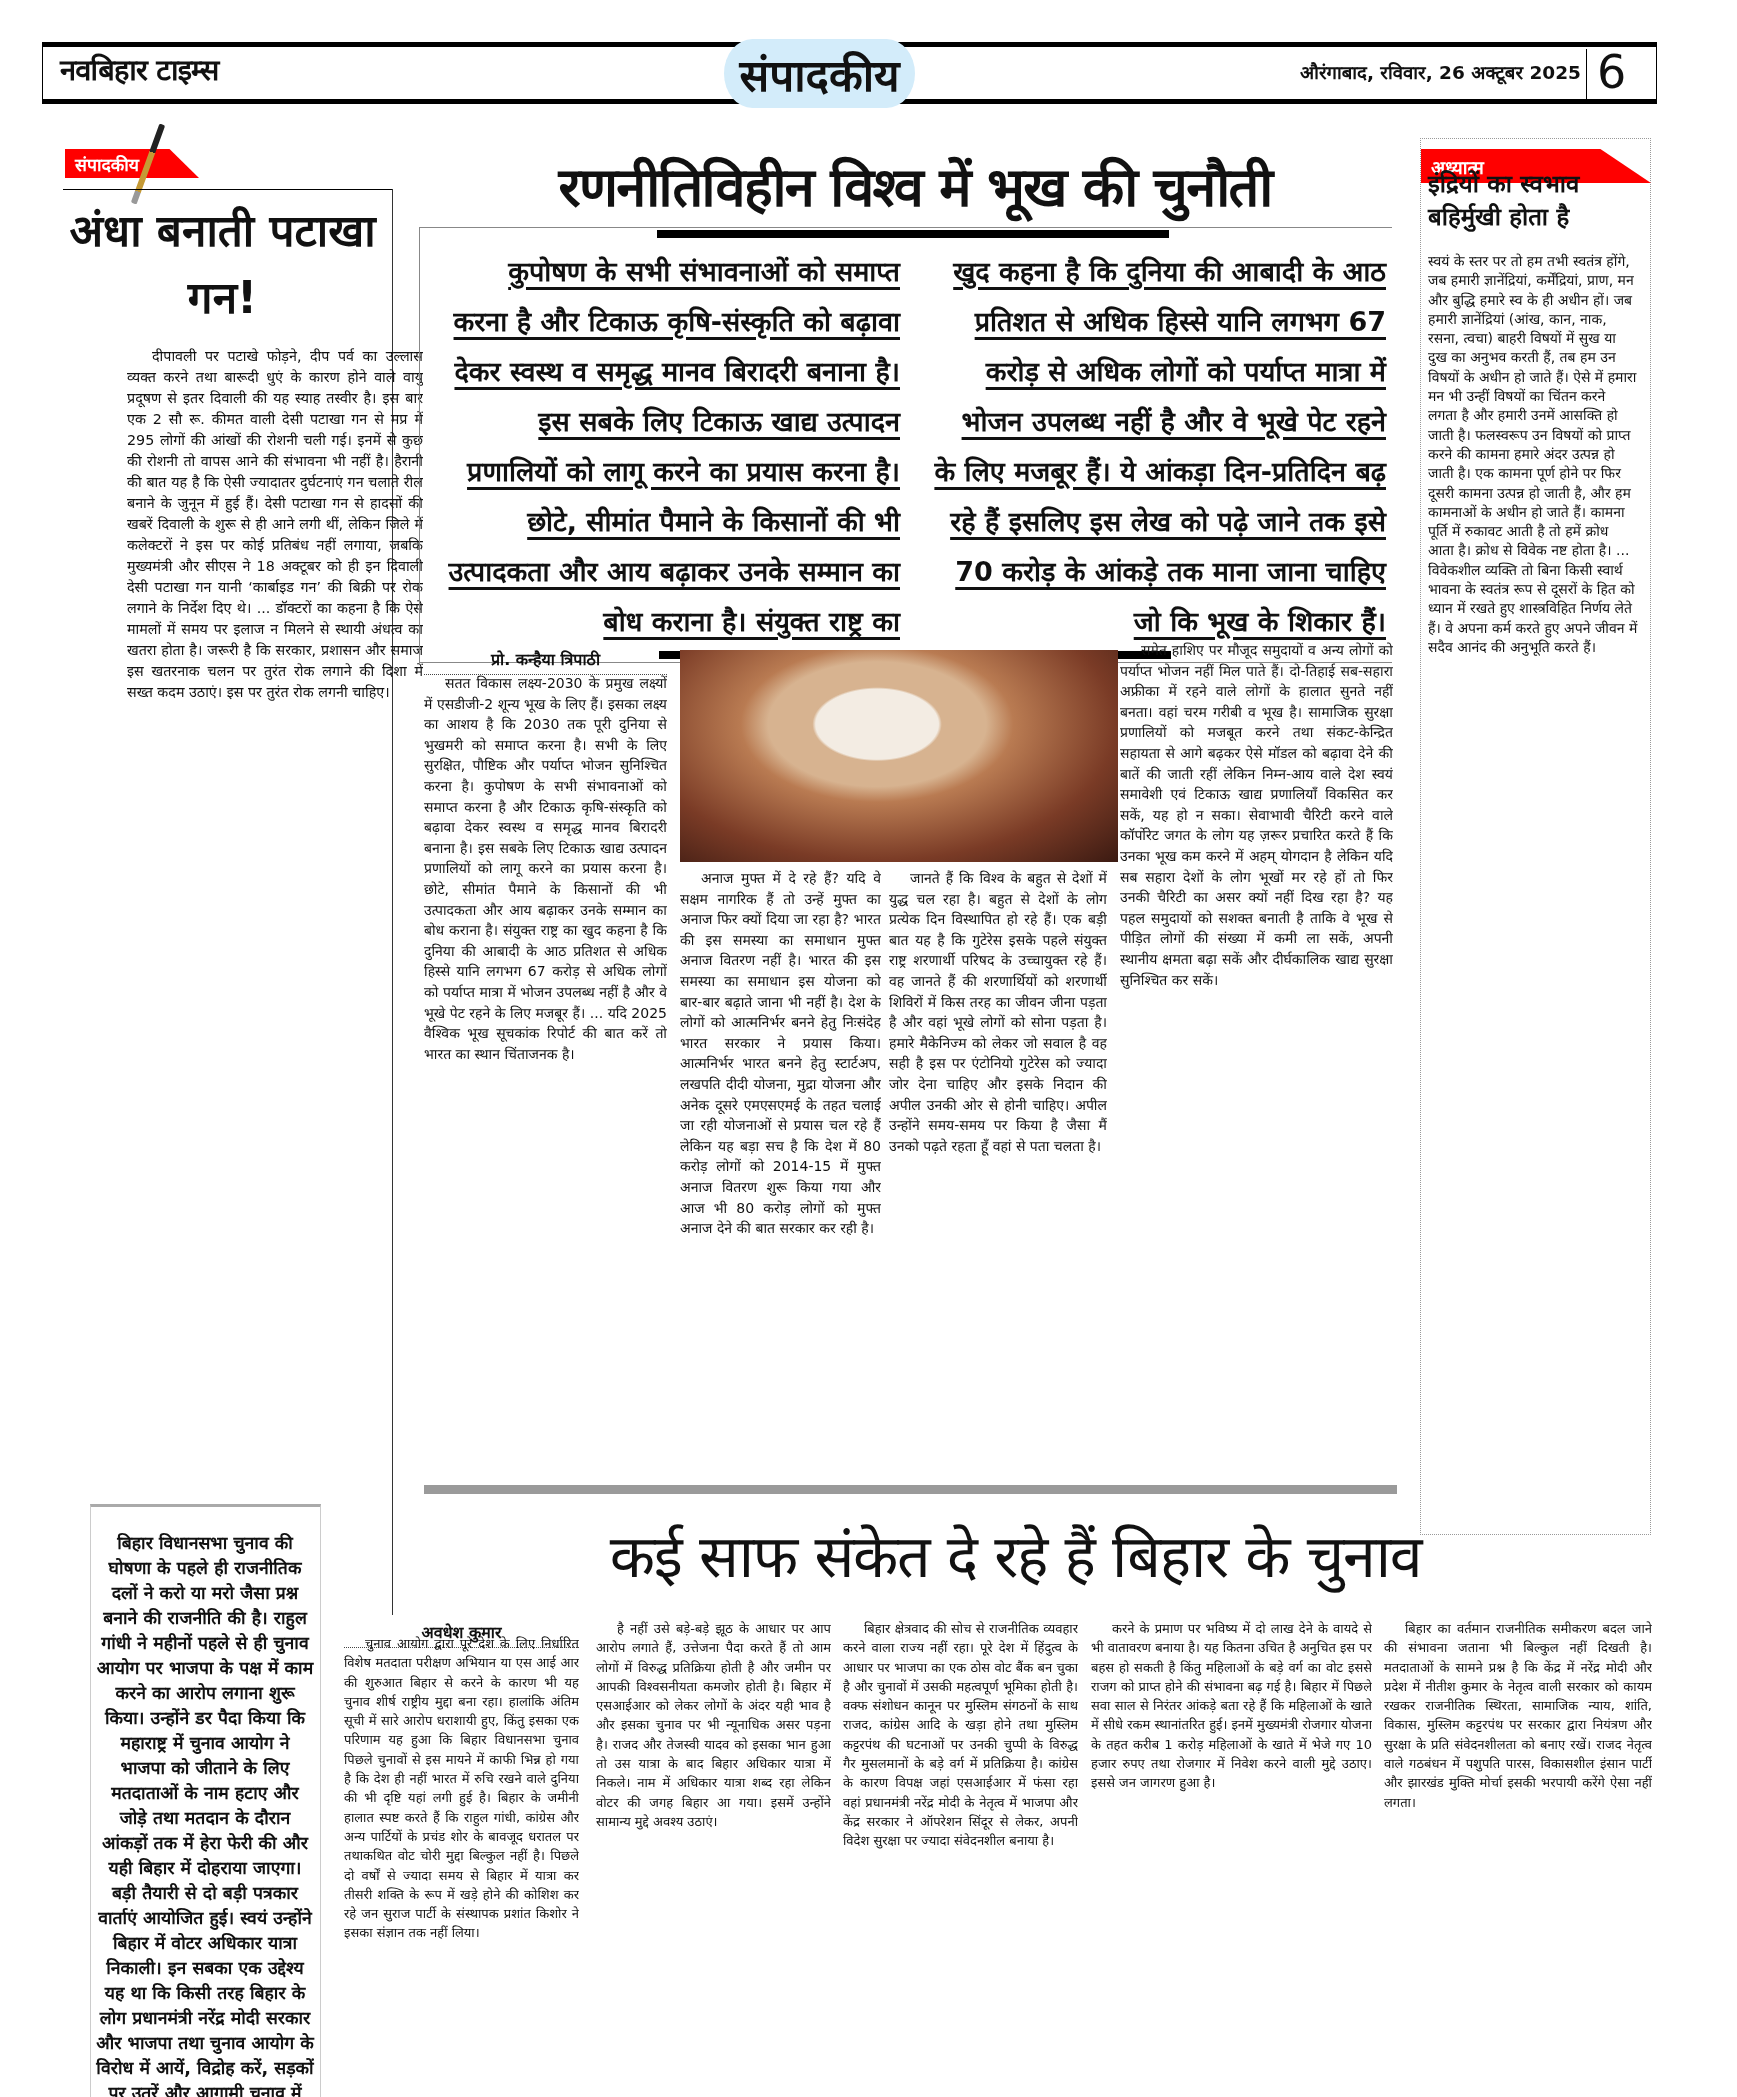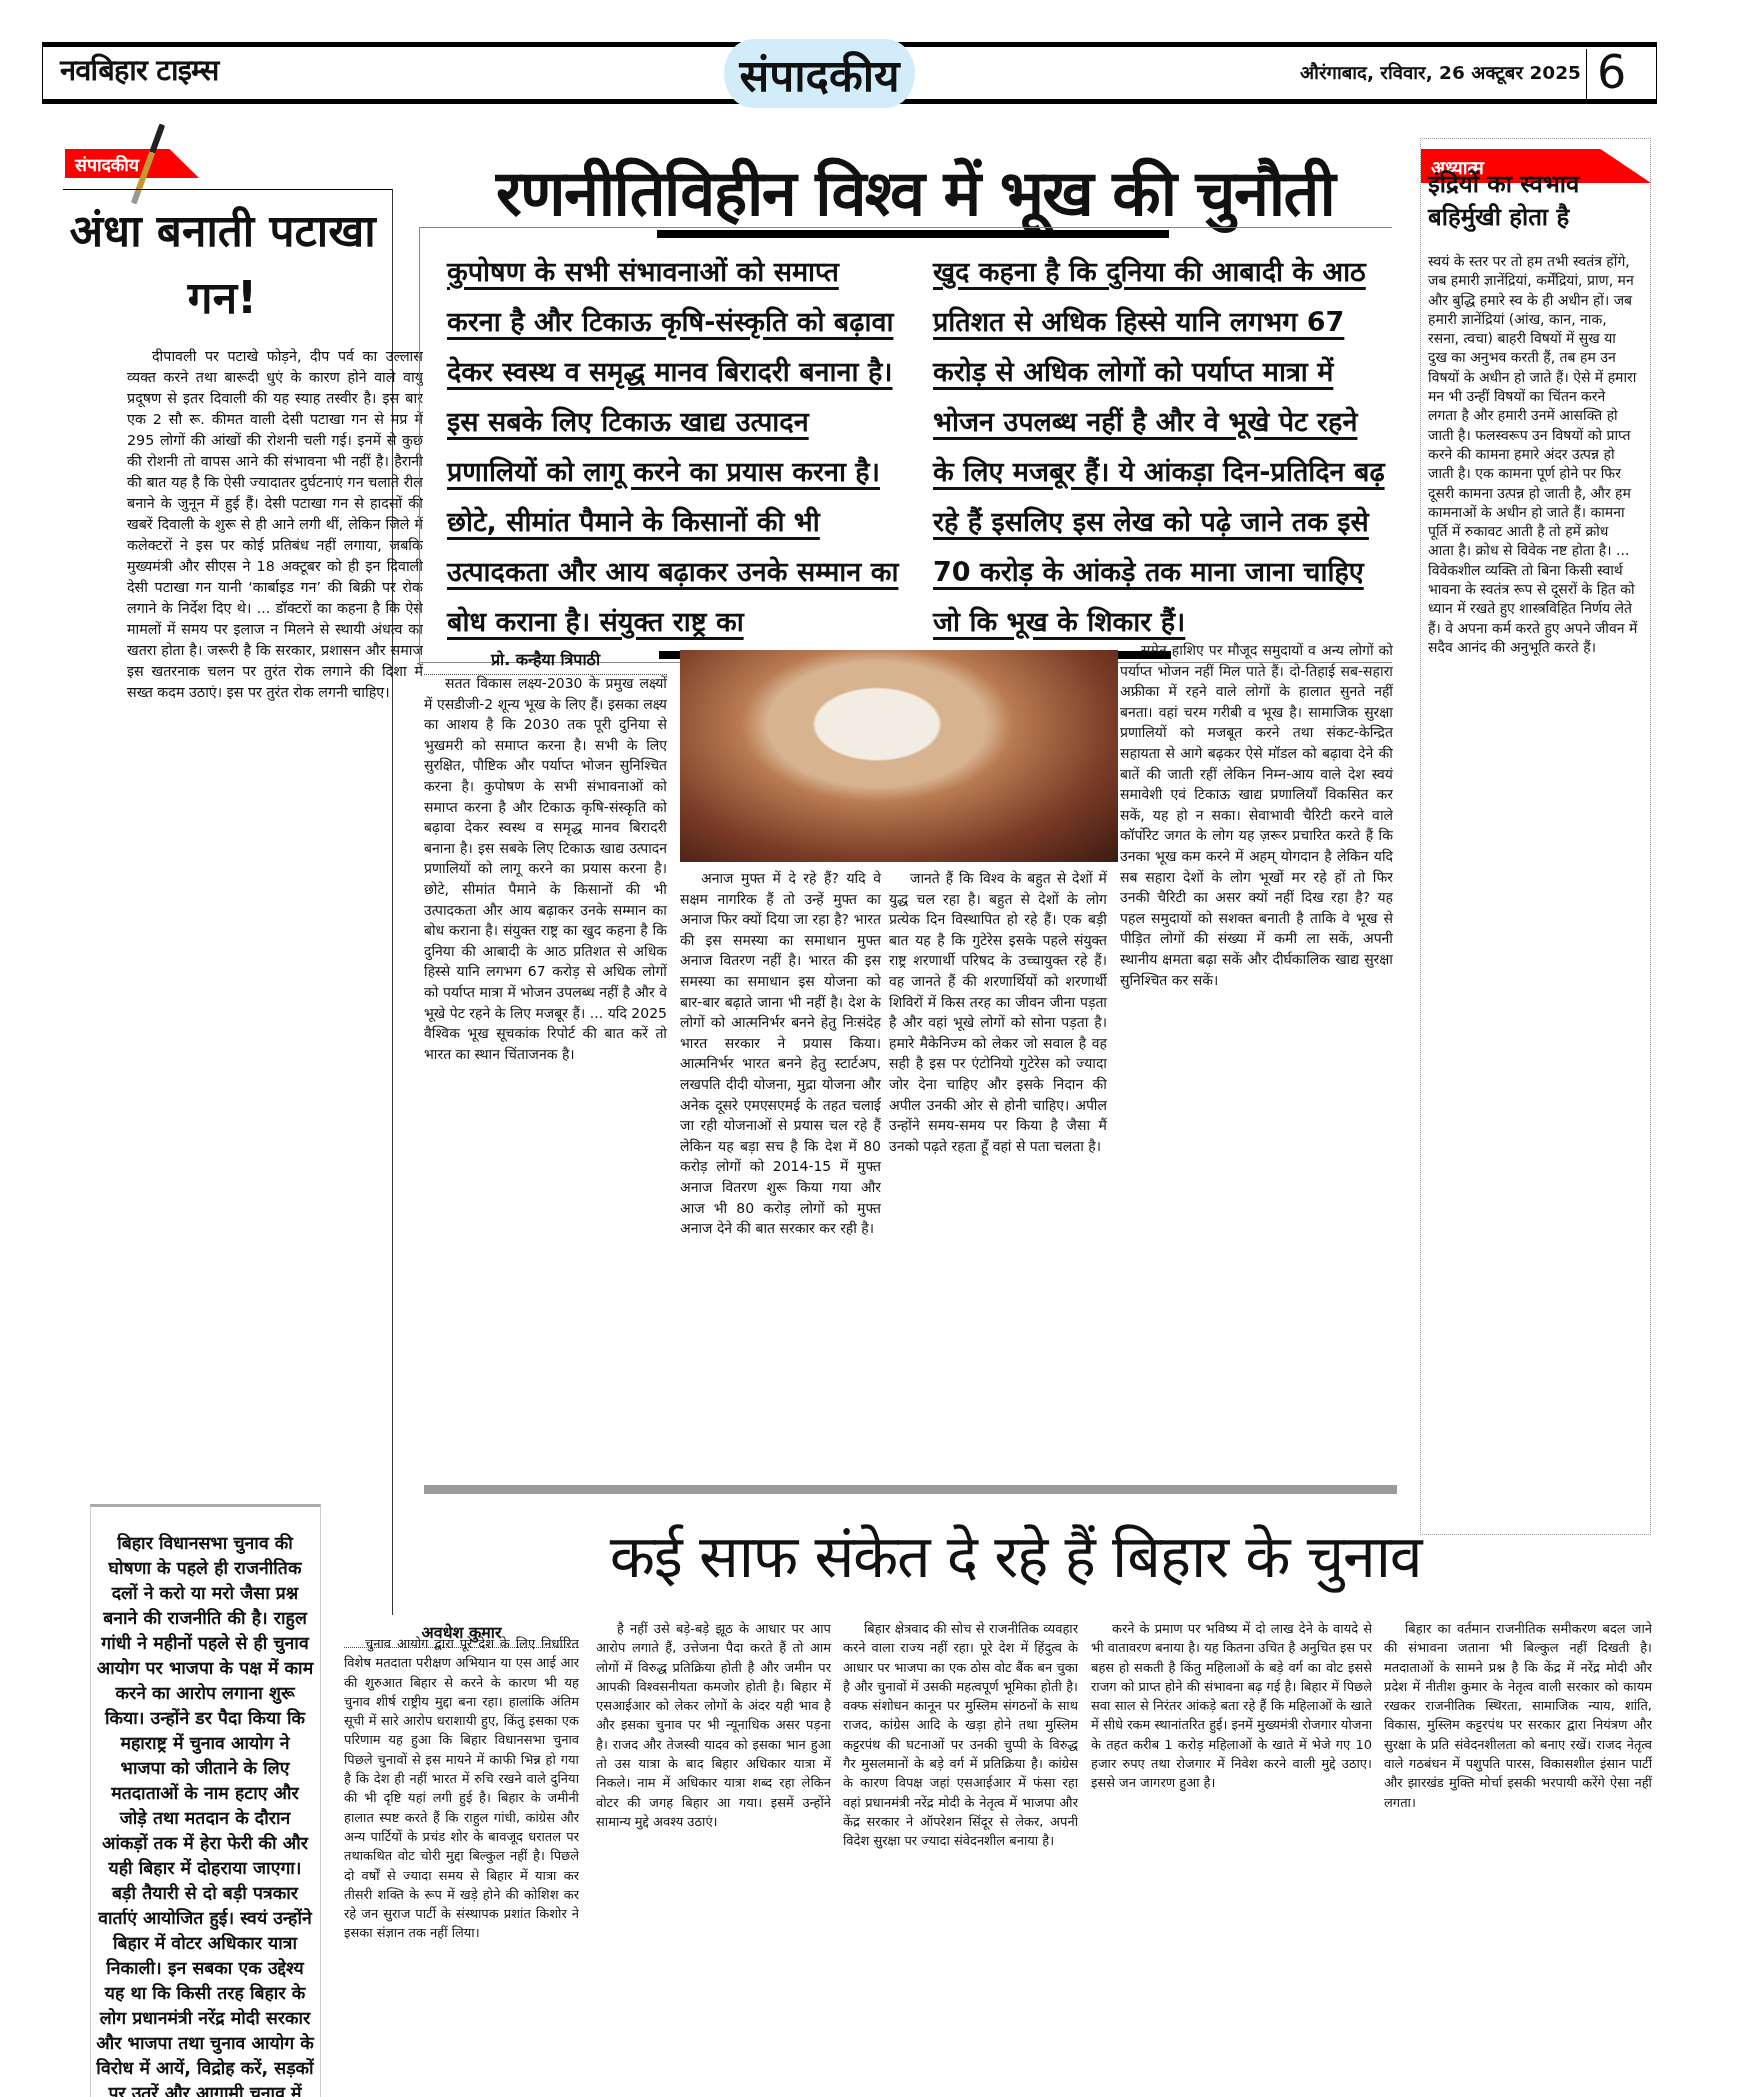--- a/index.html
+++ b/index.html
@@ -17,24 +17,24 @@
   
   .flag { background: #f00; color: #fff; font-weight: bold; clip-path: polygon(0 0, 78% 0, 100% 100%, 0 100%); padding-left: 10px; display:flex; align-items:center; }
   .pen { width: 5.9px; height: 84px; background: linear-gradient(#222 0 35%, #c59a35 35% 85%, #999 85%); transform: rotate(20deg); border-radius: 1.7px; }
 
   
   .ed-title { left: 59px; top: 197px; width: 327px; text-align:center; font-size: 44px; font-weight: bold; line-height: 67px; }
   .ed-body { left: 88px; top: 346px; width: 296px; font-size: 14.3px; line-height: 21px; text-align: justify; text-indent: 25px; margin-left: 39px; }
   .col-rule { background: #000; }
 
   
-  .main-title { left: 466px; top: 148px; width: 898px; text-align:center; font-size: 63px; font-weight: bold; letter-spacing: -1.7px; }
+  .main-title { left: 466px; top: 148px; width: 898px; text-align:center; font-size: 54px; font-weight: bold; letter-spacing: -1.7px; }
   .pull-box { left: 419px; top: 227px; width: 973px; height: 436px; border: 0.8px solid #888; border-right:none; }
   .pull-bar { height: 7.6px; background: #000; }
-  .pull-col { width: 453px; font-size: 27px; font-weight: bold; text-align:left; line-height: 50px; }
+  .pull-col { width: 453px; font-size: 27px; font-weight: bold; text-align:right; line-height: 50px; }
   .pull-col span { text-decoration: underline; text-decoration-thickness: 2.5px; text-underline-offset: 5.9px; }
   .byline { font-size: 16px; font-weight: bold; border-bottom: 1.3px dotted #444; padding-bottom: 4.2px; }
   .body-col { font-size: 14px; line-height: 20.6px; text-align: justify; }
   .body-col p { text-indent: 21px; }
   .photo { background: radial-gradient(ellipse at 45% 35%, #f3ece3 0 18%, #d7b390 19% 32%, #b97b52 40%, #7a3b26 70%, #3b1a12 100%); }
 
   
   .sp-box { left: 1420px; top: 138px; width: 231px; height: 1397px; border: 1.3px dotted #999; }
   .sp-title { left: 1428px; top: 168px; width: 218px; font-size: 24px; font-weight: bold; line-height: 33px; }
   .sp-body { left: 1428px; top: 252px; width: 210px; font-size: 14px; line-height: 19.3px; }

